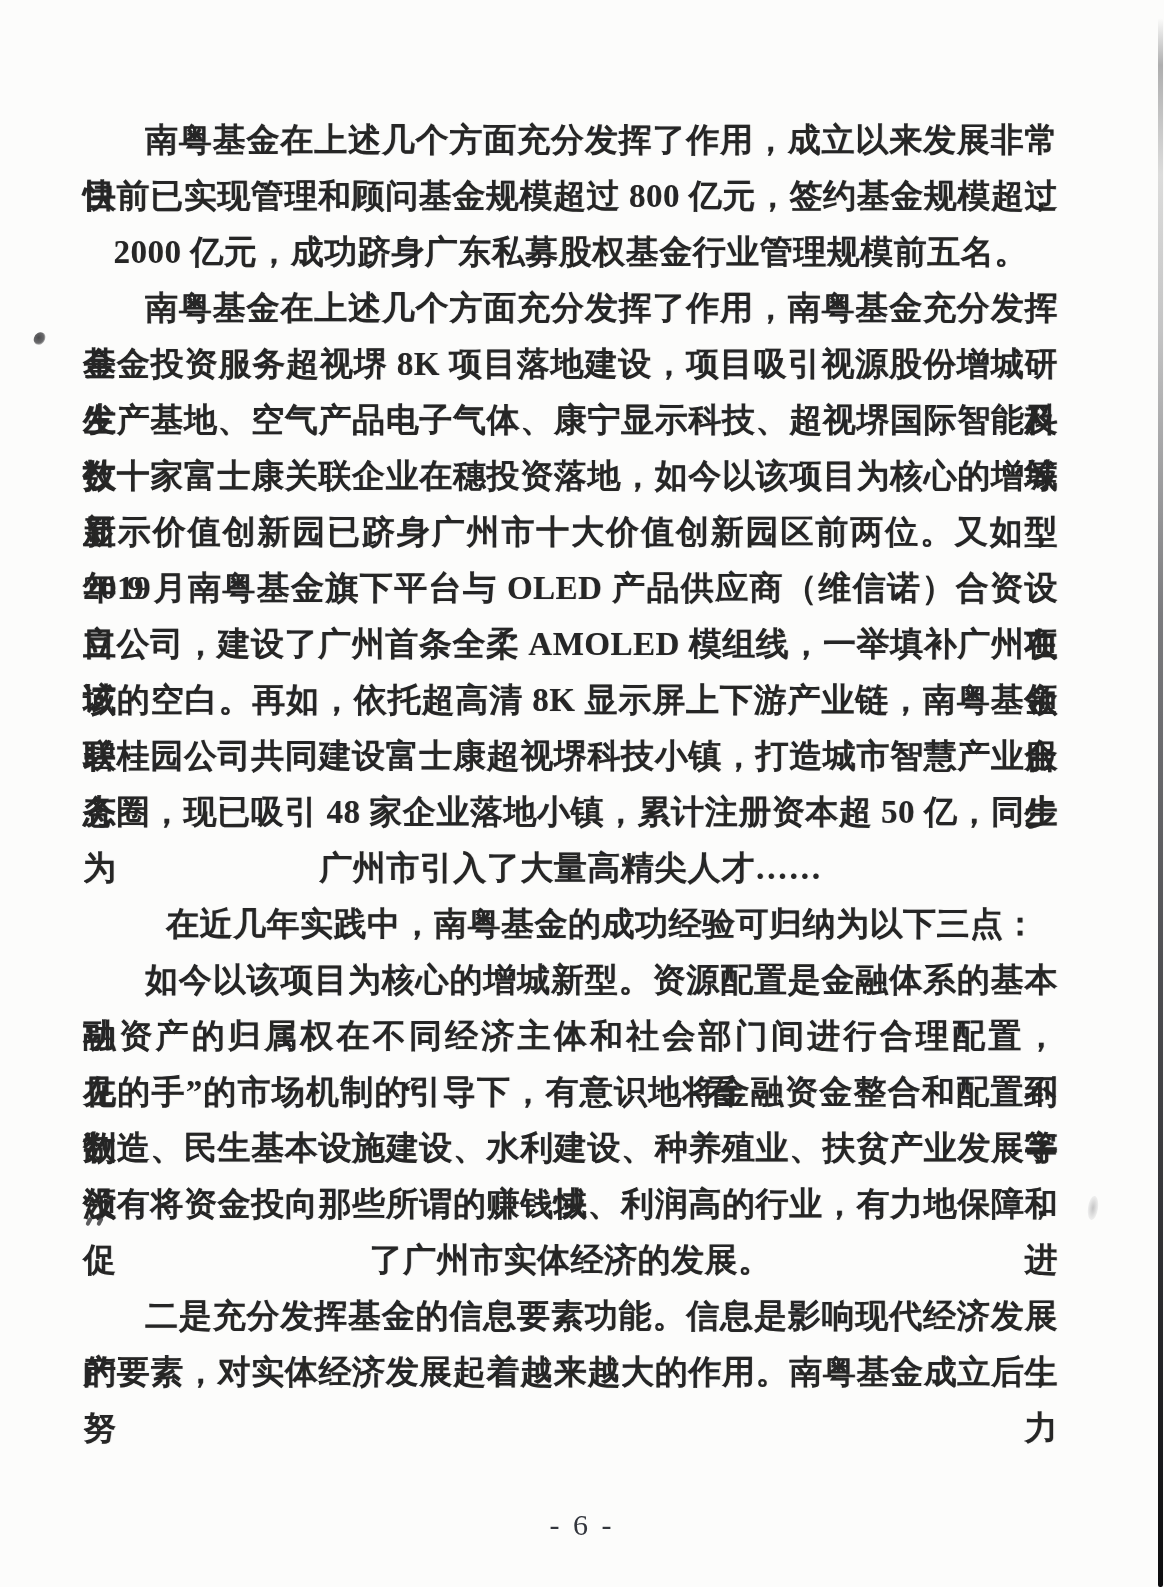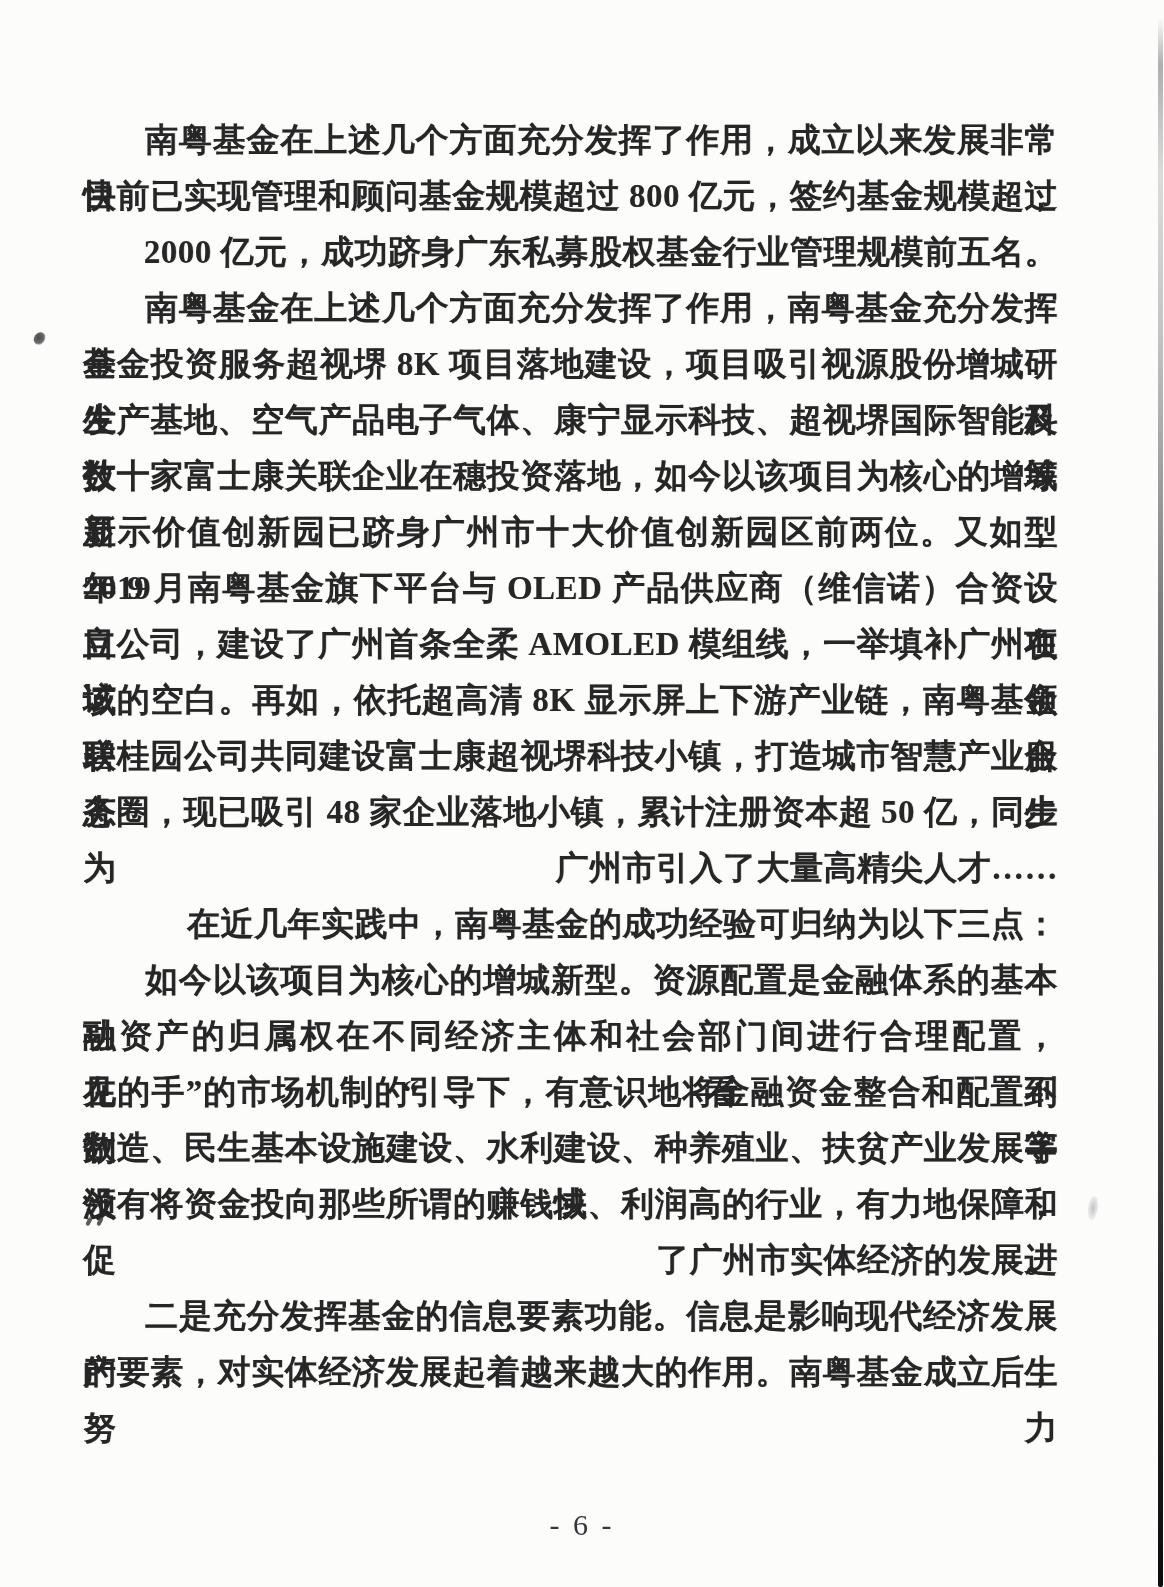--- a/index.html
+++ b/index.html
@@ -24,21 +24,21 @@
 
   .paragraph { margin: 0; }
 
   .line {
     height: 56px;
     line-height: 56px;
     font-size: 33px;
     font-weight: 600;
     letter-spacing: 0.5px;
     white-space: nowrap;
-    text-align: right;
+    text-align: center;
     color: #262626;
     text-shadow: 0.4px 0.4px 0.7px rgba(30,30,30,0.35);
   }
   .line.fill {
     white-space: normal;
     text-align: justify;
     text-align-last: justify;
     text-justify: inter-character;
   }
   .line.indent { text-indent: 62px; }

